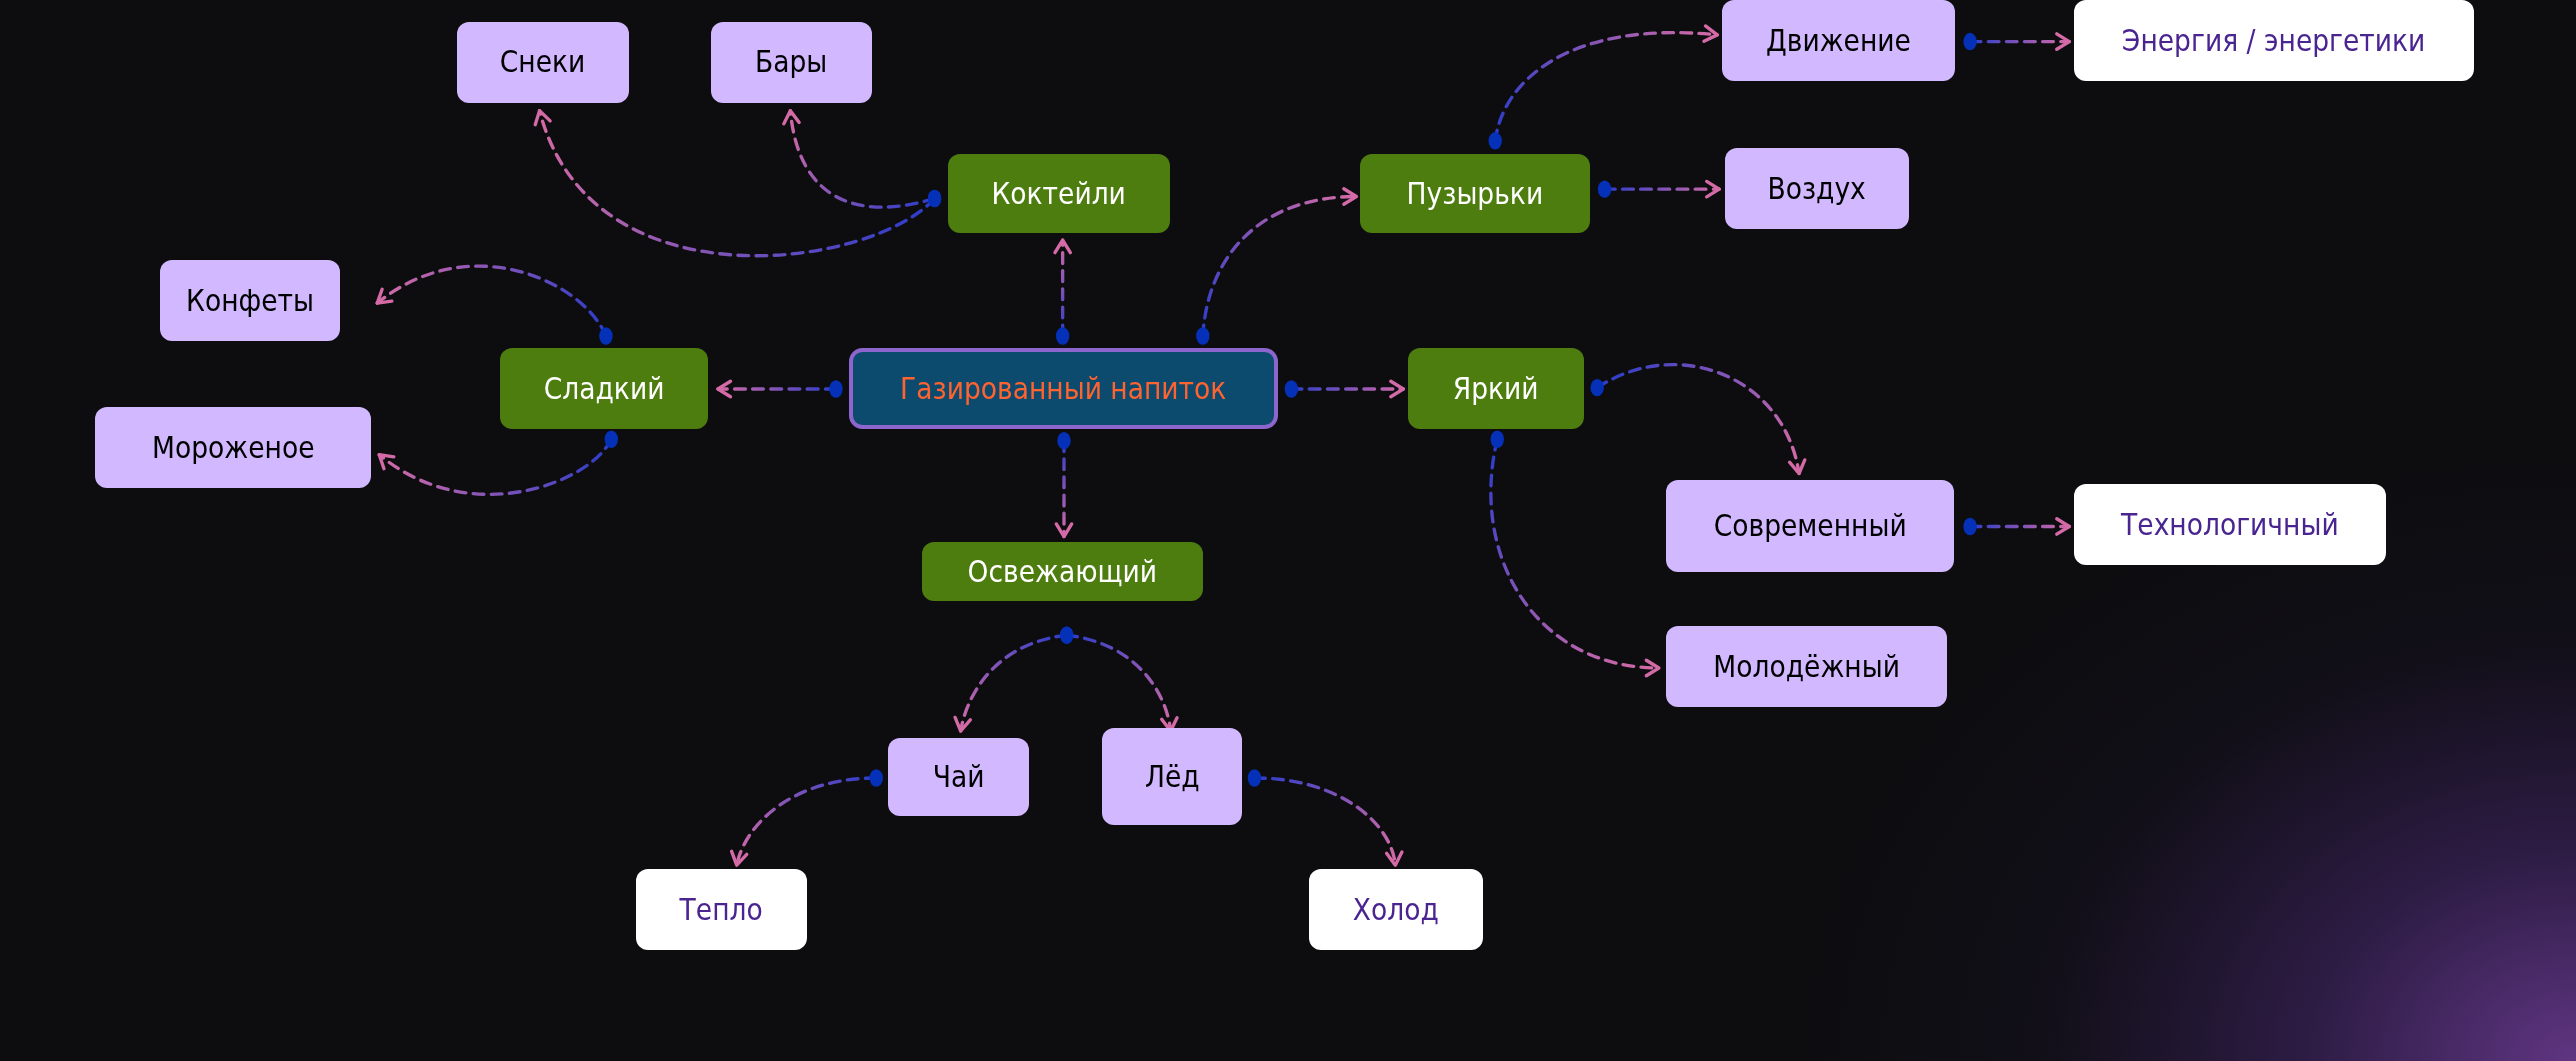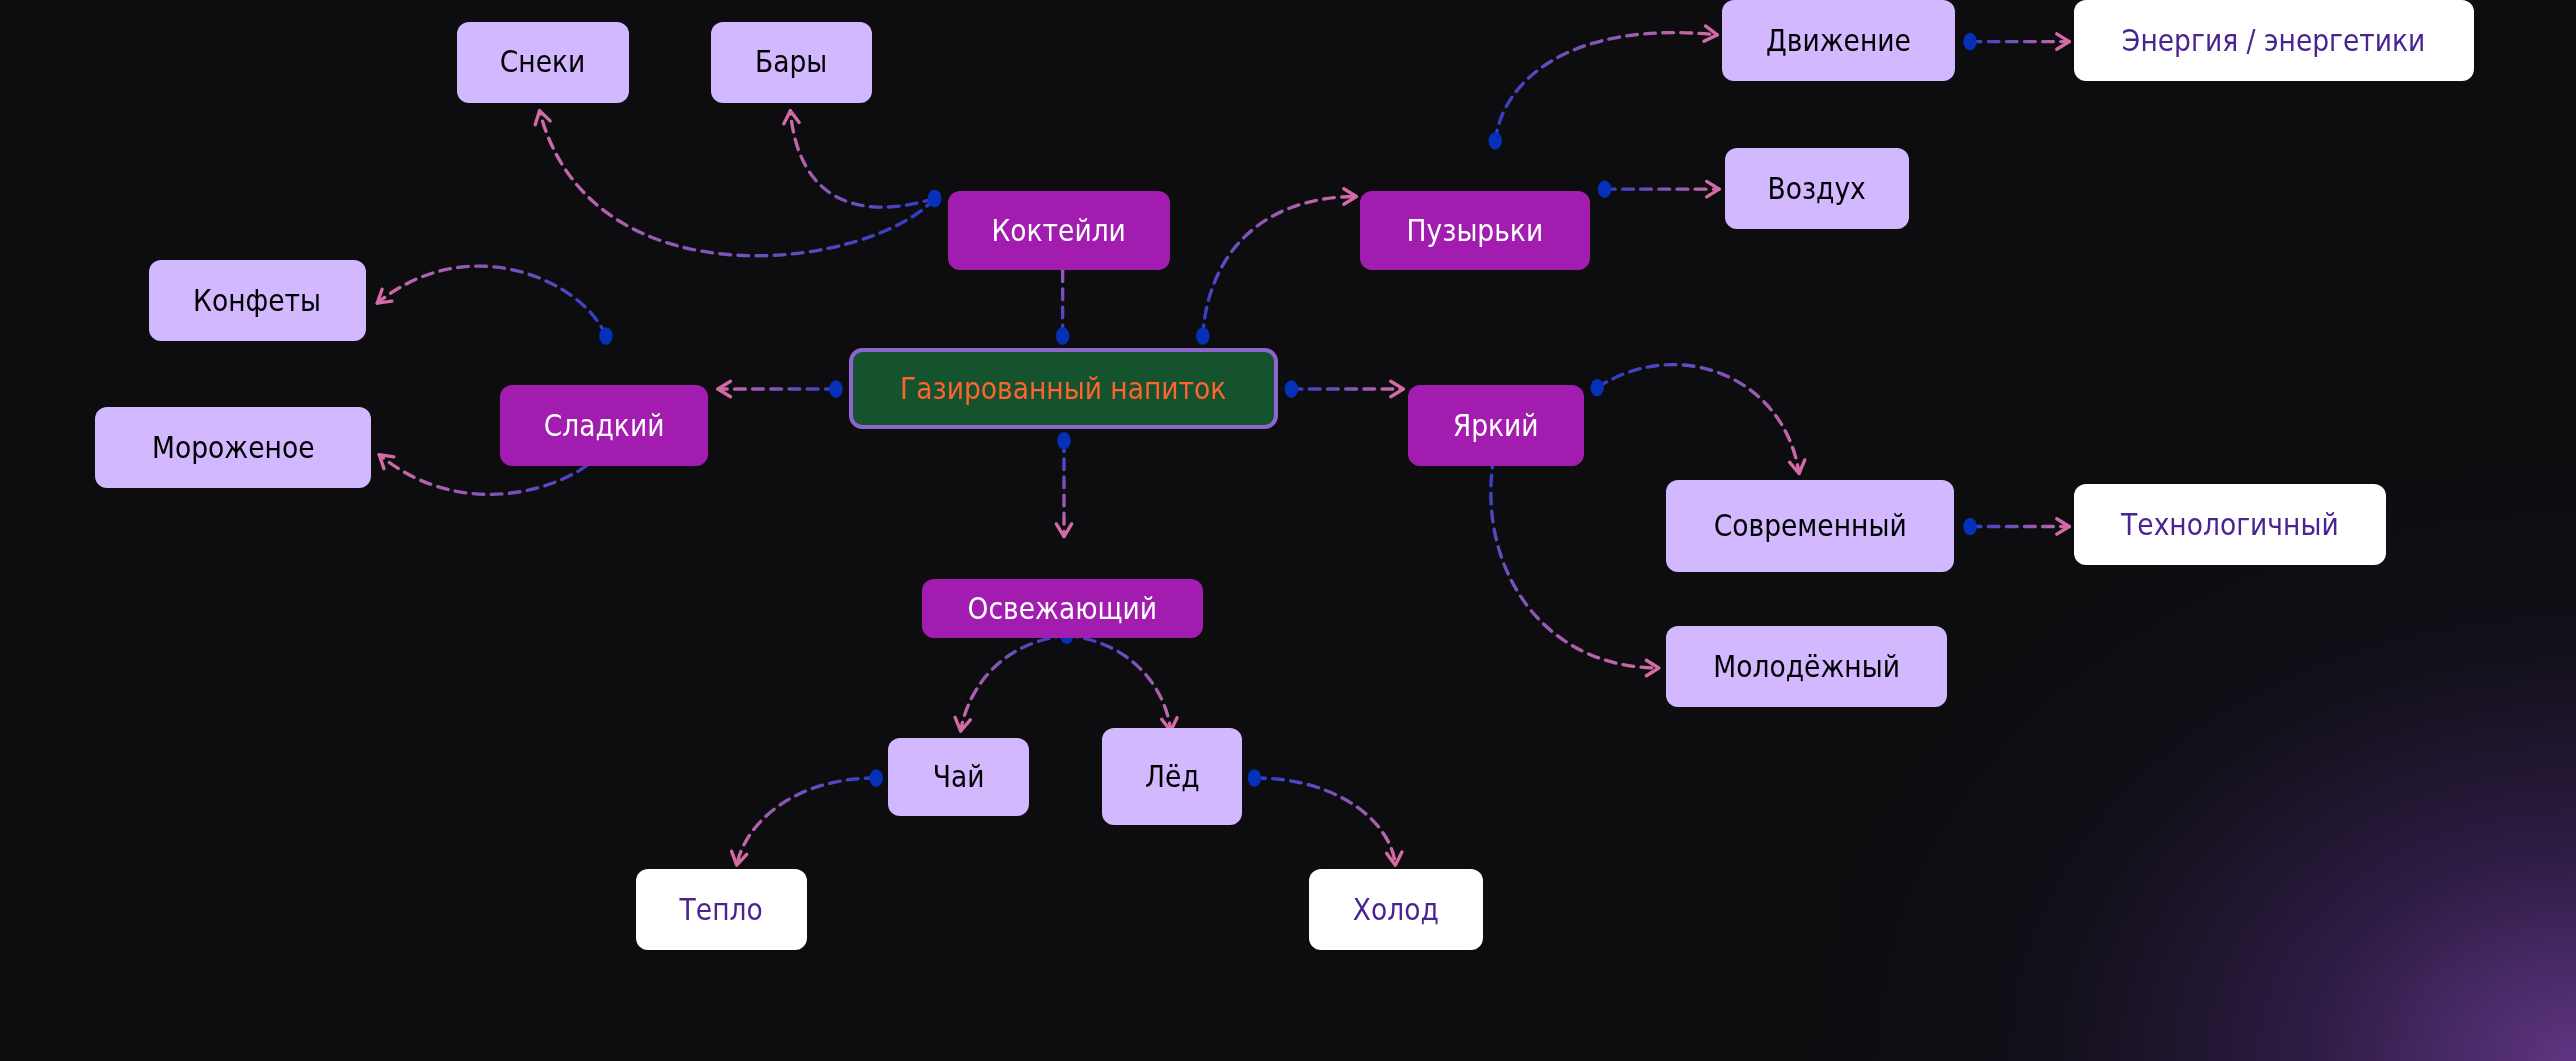--- a/index.html
+++ b/index.html
@@ -13,22 +13,22 @@
     background: radial-gradient(ellipse 771px 604px at 2576px 1061px, rgba(110,60,150,0.85) 0%, rgba(70,40,110,0.55) 35%, rgba(30,20,45,0.25) 70%, rgba(13,13,16,0) 100%);
     pointer-events: none;
   }
   svg.edges { position: absolute; left: 0; top: 0; }
   .node {
     position: absolute; box-sizing: border-box;
     display: flex; align-items: center; justify-content: center;
     border-radius: 12px; font-size: 29.5px; white-space: nowrap;
     cursor: pointer;
   }
-  .lvl-root { background: #14532d; border: 4.7px solid #8c66cc; color: #ff6330; border-radius: 13.4px; }
-  .lvl-1 { background: #a21caf; color: #ffffff; margin-top: 37px; }
+  .lvl-root { background: #0c4a6e; border: 4.7px solid #8c66cc; color: #ff6330; border-radius: 13.4px; }
+  .lvl-1 { background: #4d7c0f; color: #ffffff; }
   .lvl-2 { background: #d1b8ff; color: #000000; }
   .lvl-3 { background: #ffffff; color: #4a2591; }
   .label { transform: scaleX(0.9); display: inline-block; }
 </style>
 </head>
 <body>
 
 <div class="glow"></div>
 
 <svg class="edges" id="edges" width="2576" height="1061" viewBox="0 0 3840 1582">
@@ -225,21 +225,21 @@
     </div>
   <div class="node lvl-1" style="left: 922px; top: 542px; width: 281px; height: 59px;">
       <span class="label">Освежающий</span>
     </div>
   <div class="node lvl-2" style="left: 457px; top: 21.5px; width: 172px; height: 81px;">
       <span class="label">Снеки</span>
     </div>
   <div class="node lvl-2" style="left: 711px; top: 21.5px; width: 161px; height: 81px;">
       <span class="label">Бары</span>
     </div>
-  <div class="node lvl-2" style="left: 149px; top: 260px; width: 217px; height: 81px;">
+  <div class="node lvl-2" style="left: 160px; top: 260px; width: 180px; height: 81px;">
       <span class="label">Конфеты</span>
     </div>
   <div class="node lvl-2" style="left: 95px; top: 407px; width: 276px; height: 81px;">
       <span class="label">Мороженое</span>
     </div>
   <div class="node lvl-2" style="left: 1722px; top: 0px; width: 233px; height: 81px;">
       <span class="label">Движение</span>
     </div>
   <div class="node lvl-2" style="left: 1725px; top: 148px; width: 184px; height: 81px;">
       <span class="label">Воздух</span>

